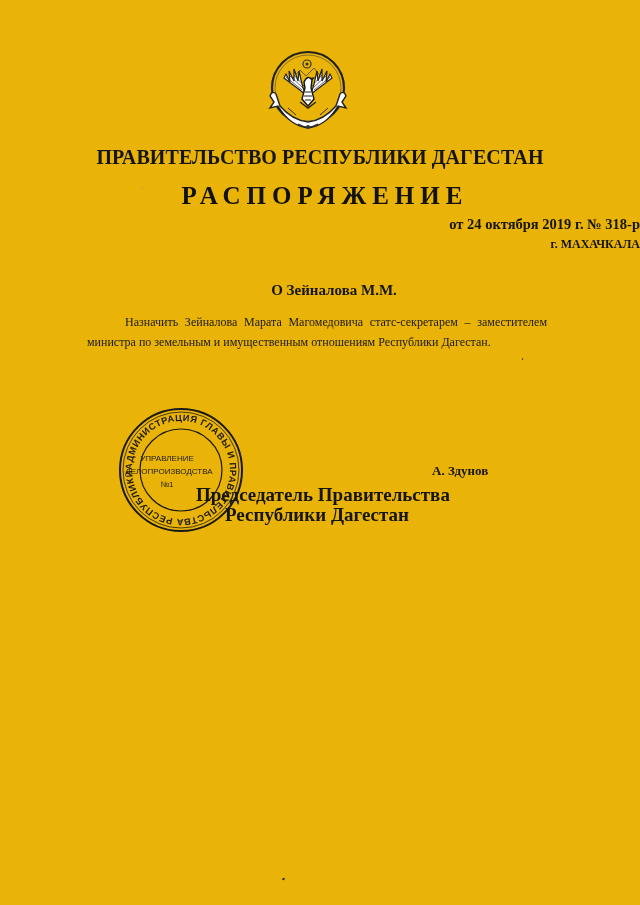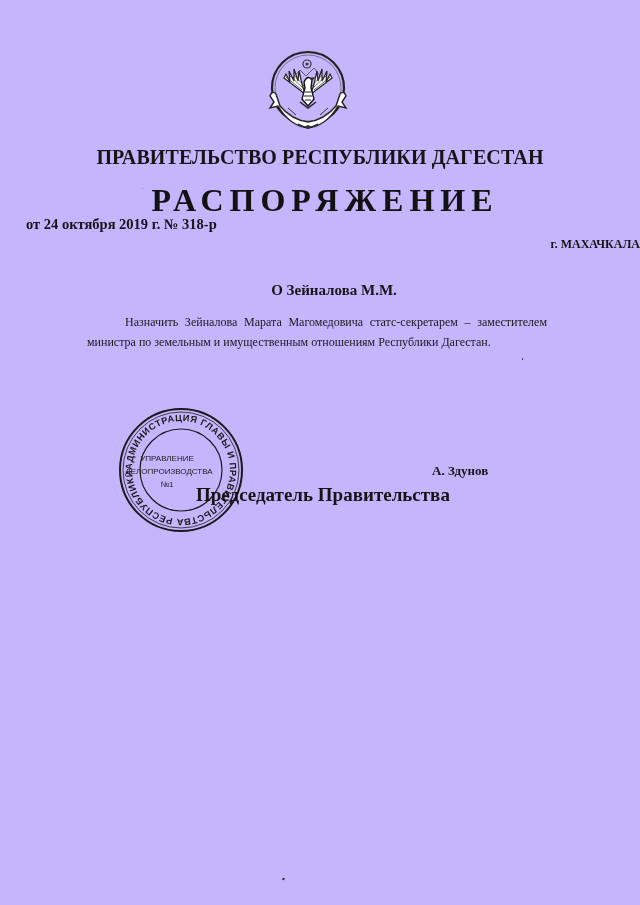--- a/index.html
+++ b/index.html
@@ -12,21 +12,21 @@
       height: 905px;
       position: relative;
       overflow: hidden;
       font-family: "Liberation Serif", "DejaVu Serif", serif;
       color: #111111;
     }
     .page {
       position: absolute;
       left: 0; top: 0;
       width: 640px; height: 905px;
-      background: #c4b5fd;
+      background: #eab308;
     }
     .emblem {
       position: absolute;
       left: 262px;
       top: 44px;
       width: 92px;
       height: 92px;
     }
     .org-title {
       position: absolute;
@@ -37,30 +37,30 @@
       font-size: 20px;
       letter-spacing: 0.1px;
       color: #151515;
     }
     .doc-type {
       position: absolute;
       left: 0; right: 0;
       top: 182px;
       text-align: center;
       font-weight: bold;
-      font-size: 32px;
+      font-size: 25px;
       letter-spacing: 6px;
       padding-left: 10px;
       color: #121212;
     }
     .doc-date {
       position: absolute;
       left: 0; right: 0;
       top: 216px;
-      text-align: left;
+      text-align: right;
       font-weight: bold;
       font-size: 14.5px;
       padding-left: 26px;
       color: #151515;
     }
     .doc-city {
       position: absolute;
       left: 0; right: 0;
       top: 237px;
       text-align: right;
@@ -180,20 +180,21 @@
     <text font-family="'Liberation Sans', sans-serif" font-size="9.2" font-weight="bold" fill="#1a1a1a" letter-spacing="0.6">
       <textPath href="#ringPath" startOffset="0">АДМИНИСТРАЦИЯ ГЛАВЫ И ПРАВИТЕЛЬСТВА РЕСПУБЛИКИ ДАГЕСТАН *</textPath>
     </text>
     <text x="50" y="55" text-anchor="middle" font-family="'Liberation Sans', sans-serif" font-size="8" fill="#1a1a1a">УПРАВЛЕНИЕ</text>
     <text x="52" y="68" text-anchor="middle" font-family="'Liberation Sans', sans-serif" font-size="8" fill="#1a1a1a">ДЕЛОПРОИЗВОДСТВА</text>
     <text x="50" y="81" text-anchor="middle" font-family="'Liberation Sans', sans-serif" font-size="8" fill="#1a1a1a">№1</text>
   </svg>
 
   <div class="signature-block">
     <span class="role-line1">Председатель Правительства</span>
+    <span class="role-line2">Республики Дагестан</span>
   </div>
   <div class="signer-name">А. Здунов</div>
 
   <div class="speck" style="left:522px;top:358px;width:1px;height:2px;"></div>
   <div class="speck" style="left:282px;top:878px;width:3px;height:2px;transform:rotate(-35deg);"></div>
   <div class="speck" style="left:142px;top:188px;width:1px;height:1px;background:#888;"></div>
 
 </div>
 
 </body></html>

